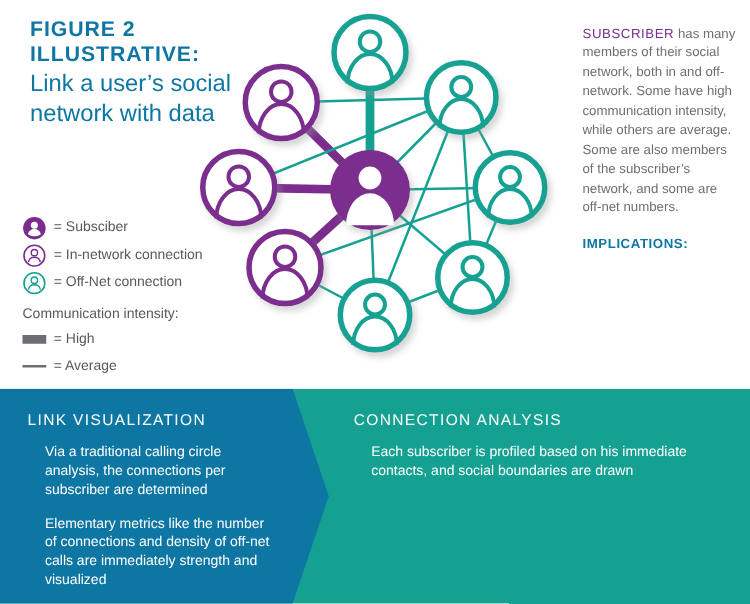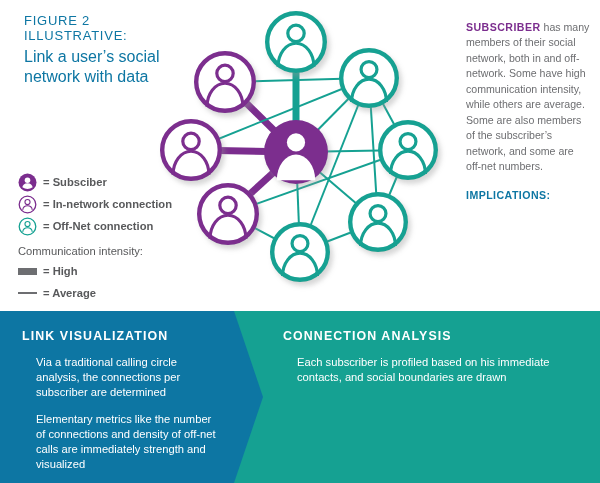--- a/index.html
+++ b/index.html
@@ -23,29 +23,29 @@
 
   
   .left-col {
     position: absolute;
     left: 24px;
     top: 14px;
     width: 168px;
   }
   .fig-kicker {
     color: #0D76A3;
-    font-size: 13px;
-    font-weight: normal;
+    font-size: 17px;
+    font-weight: bold;
     letter-spacing: 0.75px;
     line-height: 1.15;
     margin: 0 0 3px 0;
   }
   .fig-title {
     color: #0D76A3;
-    font-size: 16px;
+    font-size: 19px;
     font-weight: normal;
     line-height: 1.24;
     margin: 0 0 7px 0;
   }
   .fig-sub {
     color: #6d6e71;
     font-size: 11.3px;
     line-height: 1.38;
     margin: 0;
   }
@@ -65,21 +65,21 @@
   }
   .legend-ico {
     width: 19px;
     height: 19px;
     flex: 0 0 19px;
     margin-right: 6px;
   }
   .legend-txt {
     color: #58595b;
     font-size: 11.2px;
-    font-weight: bold;
+    font-weight: normal;
     white-space: nowrap;
   }
   .legend-head {
     color: #58595b;
     font-size: 11.2px;
     font-weight: normal;
     margin: 9px 0 4px 0;
   }
   .swatch-high {
     width: 19px;
@@ -113,21 +113,21 @@
     width: 124px;
   }
   .rc-para {
     color: #6d6e71;
     font-size: 10.6px;
     line-height: 1.46;
     margin: 0 0 14px 0;
   }
   .rc-lead {
     color: #7B2D8E;
-    font-weight: bold;
+    font-weight: normal;
     letter-spacing: 0.45px;
   }
   .rc-head {
     color: #0D76A3;
     font-size: 10.6px;
     font-weight: bold;
     letter-spacing: 0.45px;
     margin: 0 0 1px 0;
   }
 
@@ -140,21 +140,21 @@
     height: 172px;
   }
   .panel-text {
     position: absolute;
     color: #ffffff;
   }
   .panel-left-text { left: 22px; top: 18px; width: 200px; }
   .panel-right-text { left: 283px; top: 18px; width: 300px; }
   .panel-head {
     font-size: 12.4px;
-    font-weight: bold;
+    font-weight: normal;
     letter-spacing: 1.1px;
     margin: 0 0 12px 0;
   }
   .panel-para {
     font-size: 11.2px;
     line-height: 1.36;
     margin: 0 0 11px 14px;
   }
   .panel-para:last-child { margin-bottom: 0; }
 </style>

